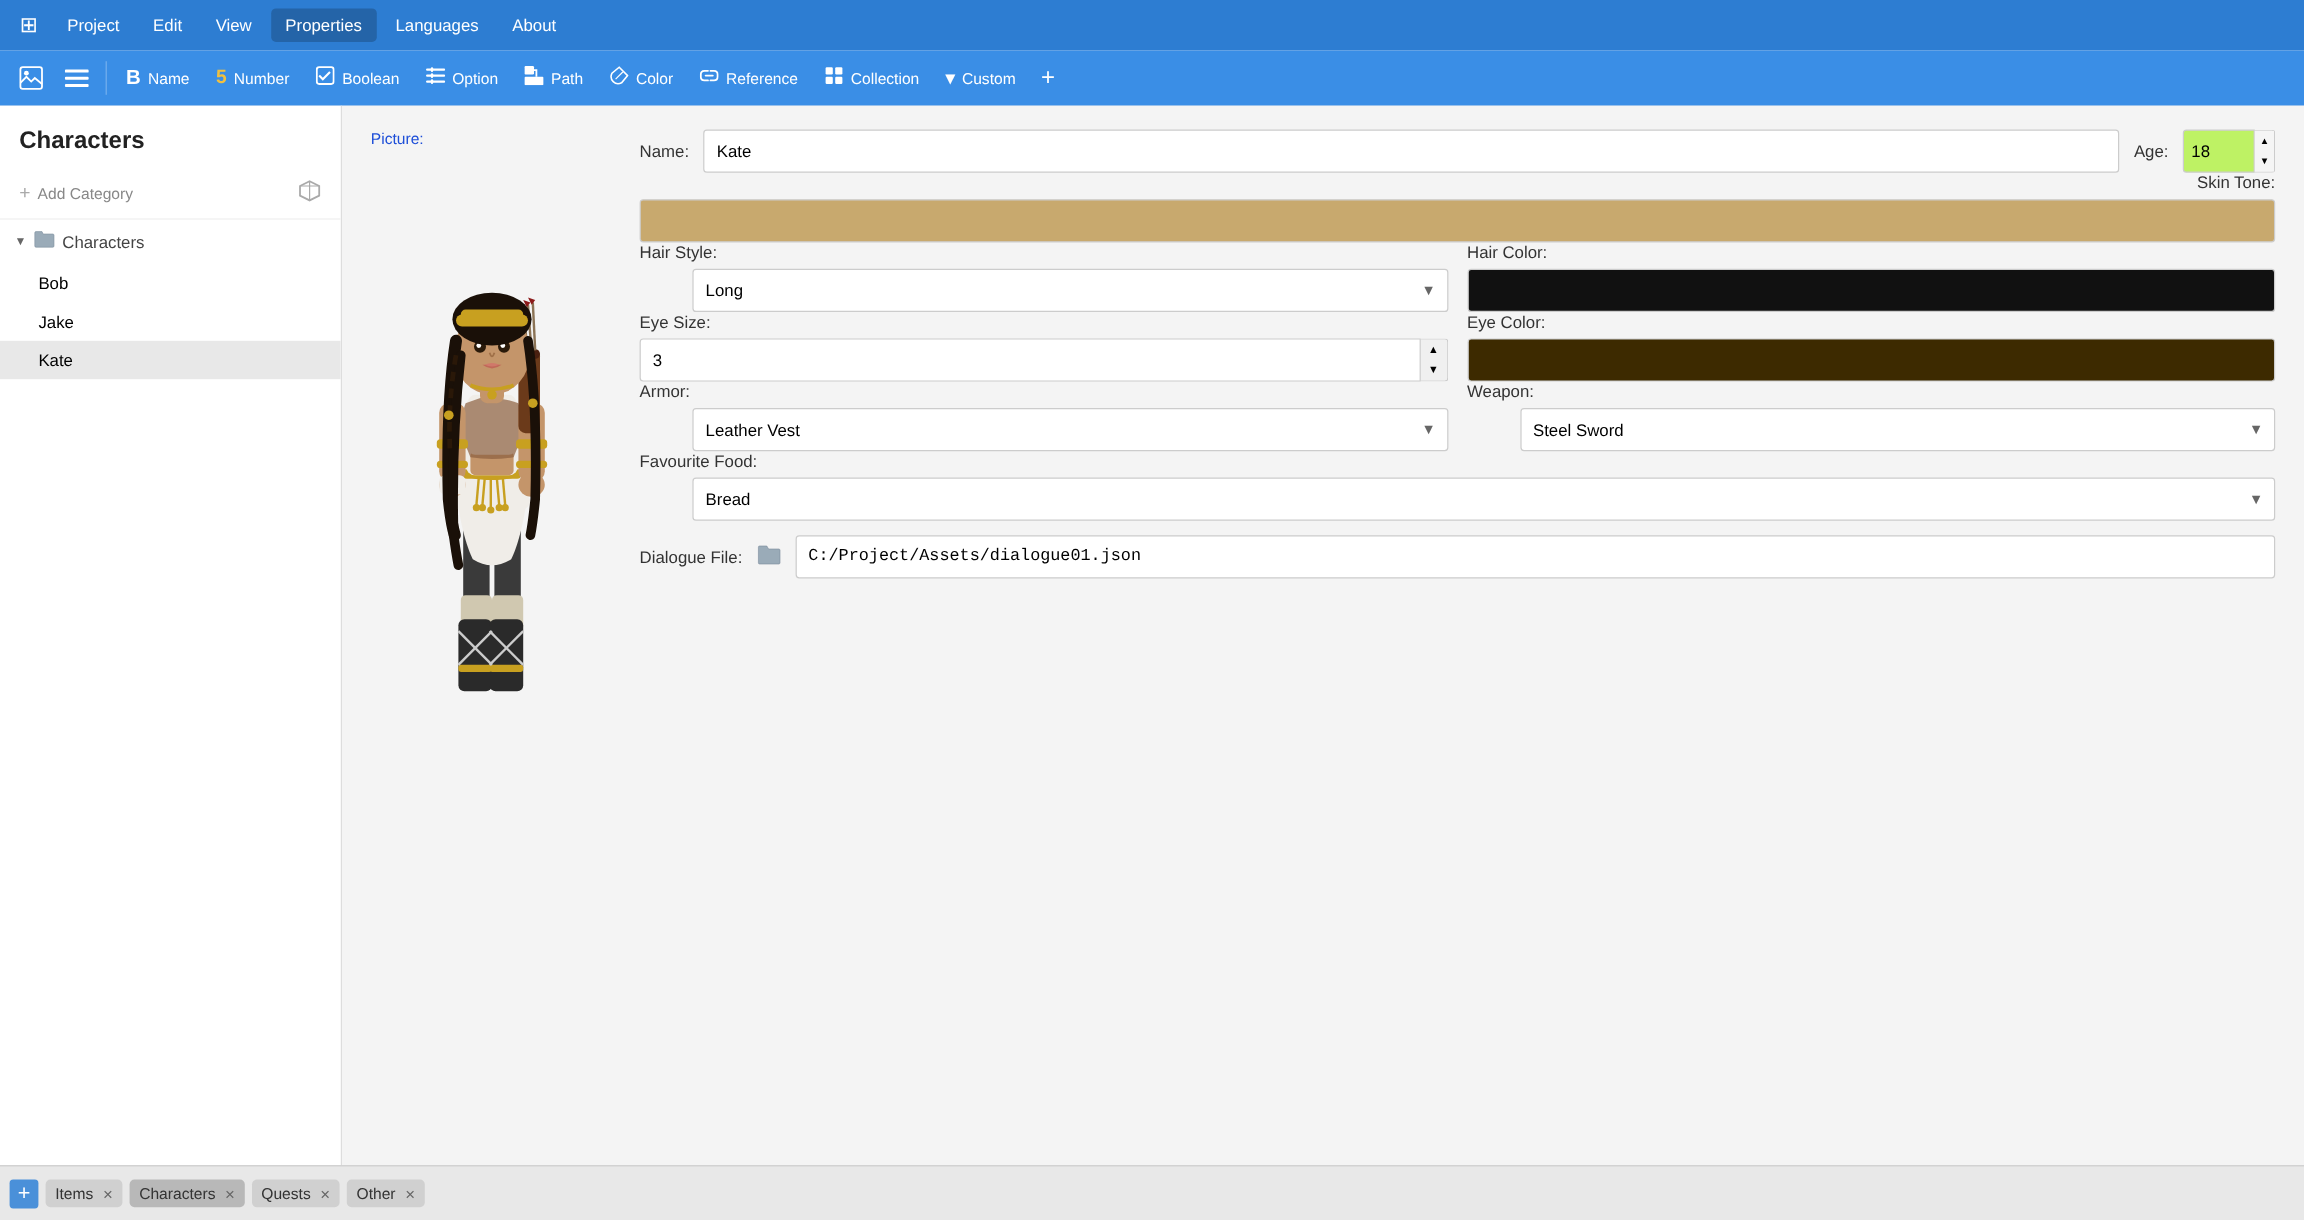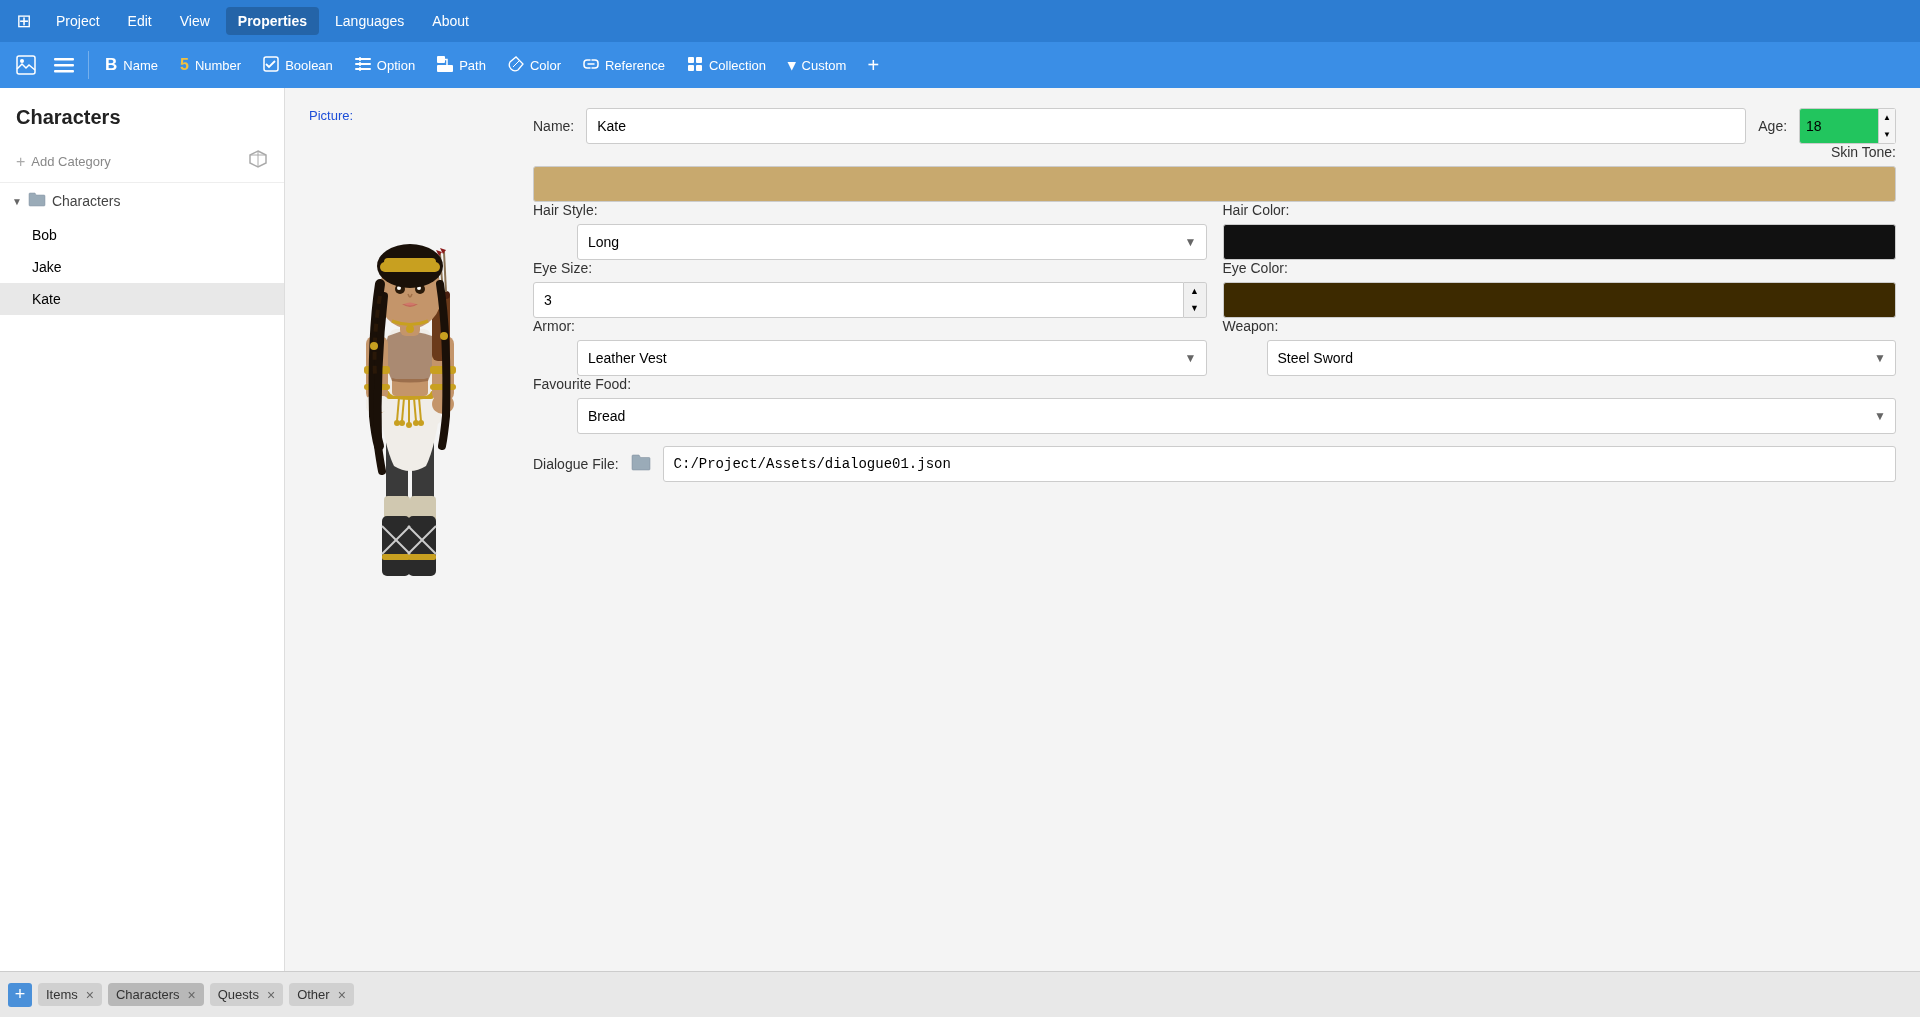--- a/index.html
+++ b/index.html
@@ -22,21 +22,21 @@
       border-radius: 4px;
     }
     .menu-item {
       color: white;
       padding: 6px 12px;
       cursor: pointer;
       border-radius: 4px;
       font-size: 14px;
       font-weight: 400;
     }
-    .menu-item.active { background: rgba(0,0,0,0.2); font-weight: 700; }
+    .menu-item.active { background: rgba(0,0,0,0.2); font-weight: 400; }
 
     
     .type-toolbar {
       background: #3a8ee6;
       display: flex;
       align-items: center;
       padding: 0 8px;
       height: 46px;
       gap: 2px;
       flex-shrink: 0;
@@ -167,27 +167,27 @@
       flex: 1;
       height: 36px;
       border: 1px solid #ccc;
       border-radius: 3px;
       padding: 0 10px;
       font-size: 14px;
       background: white;
       outline: none;
     }
     .age-input {
-      width: 80px;
+      width: 60px;
       height: 36px;
       border: 1px solid #ccc;
       border-radius: 3px;
       padding: 0 6px;
       font-size: 14px;
-      background: #22c55e;
+      background: #bef264;
       outline: none;
       flex-shrink: 0;
     }
     .age-spinner {
       display: flex; flex-direction: column;
       height: 36px;
       border: 1px solid #ccc;
       border-left: none;
       border-radius: 0 3px 3px 0;
     }

